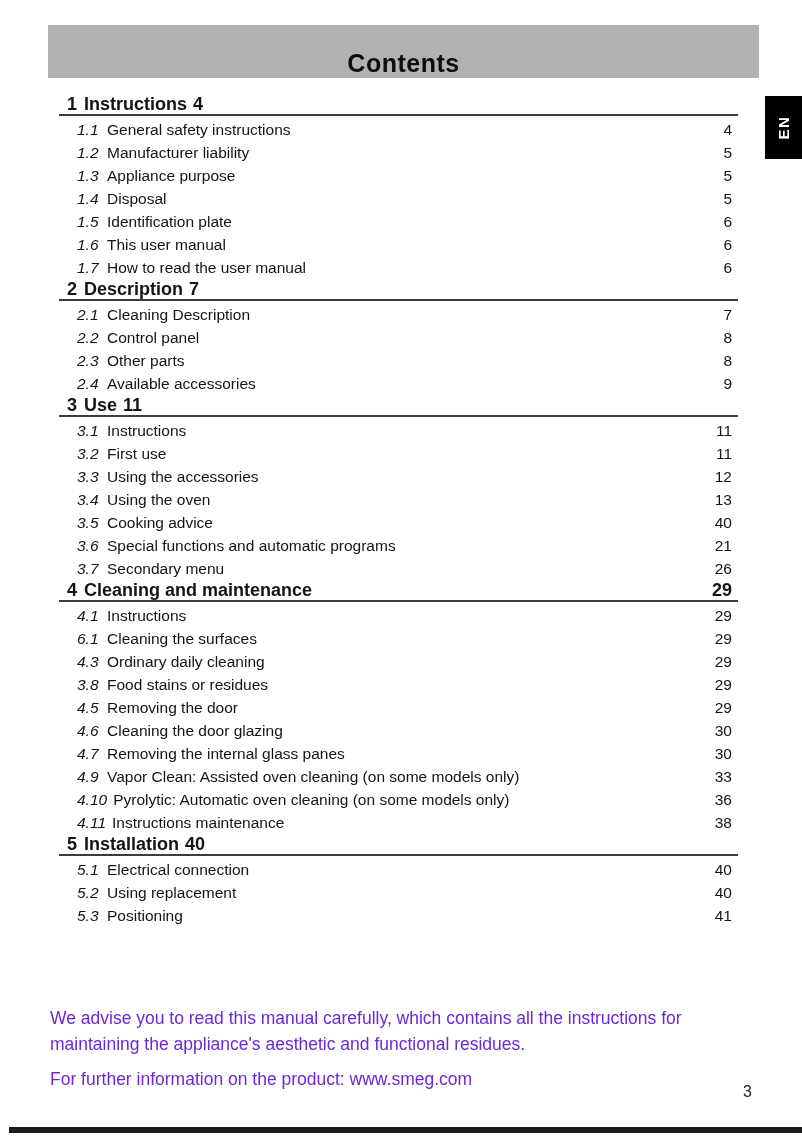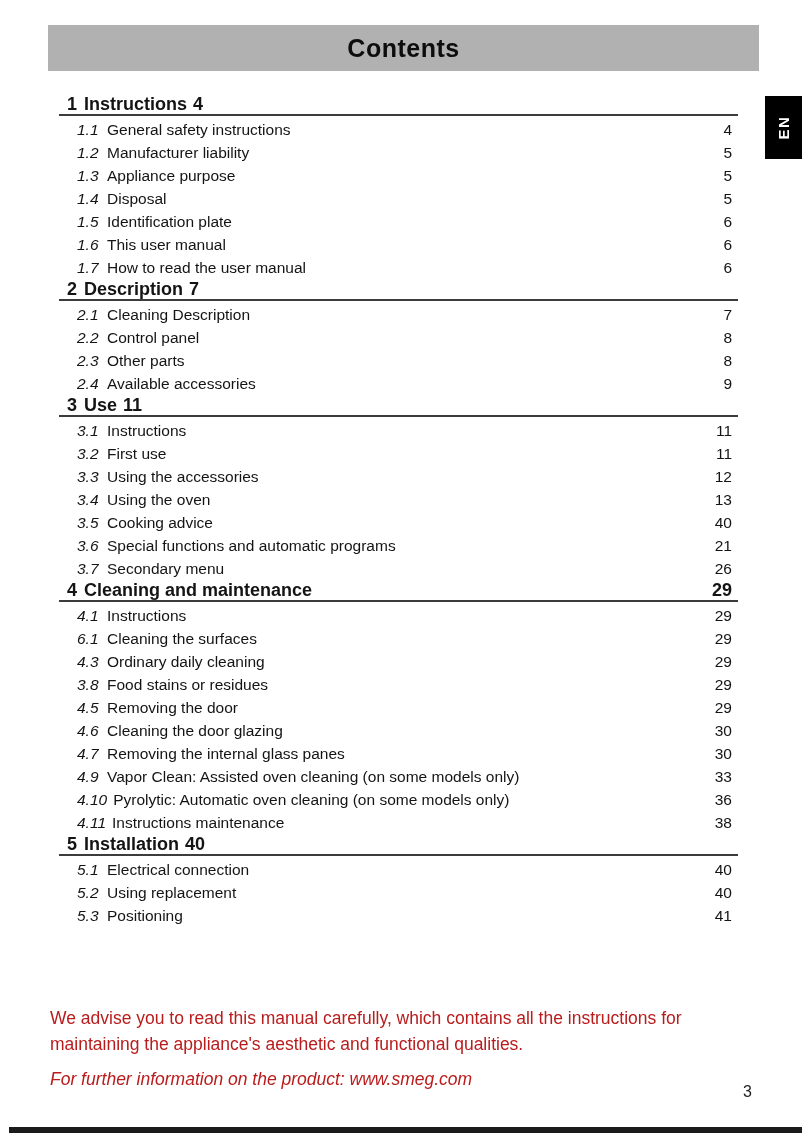--- a/index.html
+++ b/index.html
@@ -10,23 +10,23 @@
     height: 1136px;
     background: #ffffff;
     overflow: hidden;
     font-family: "Liberation Sans", sans-serif;
     color: #141414;
   }
   
   .header-bar {
     position: absolute;
     left: 48px; top: 25px;
-    width: 711px; height: 46px;
+    width: 711px; height: 53px;
     background: #b1b1b1;
-    display: flex; align-items: center; justify-content: center;
+    display: flex; align-items: flex-end; justify-content: center;
   }
   .header-bar h1 {
     font-size: 25px;
     font-weight: bold;
     letter-spacing: 0.5px;
     color: #0d0d0d;
   }
   
   .en-tab {
     position: absolute;
@@ -76,23 +76,23 @@
   .row-num { min-width: 24px; margin-right: 6px; font-style: italic; }
   .row-title { flex: 0 1 auto; }
   .row-page { margin-left: auto; text-align: right; }
   
   .footer-note {
     position: absolute;
     left: 50px; top: 1005px;
     width: 665px;
     font-size: 17.5px;
     line-height: 26px;
-    color: #b91c1c;
-  }
-  .footer-note .info-line { margin-top: 9px; font-style: italic; }
+    color: #6d28d9;
+  }
+  .footer-note .info-line { margin-top: 9px; }
   .page-number {
     position: absolute;
     left: 700px; top: 1083px;
     width: 52px;
     text-align: right;
     font-size: 16px;
     color: #1f1f1f;
   }
   .bottom-bar {
     position: absolute;
@@ -338,21 +338,21 @@
     <div class="toc-row">
       <span class="row-num">5.3</span>
       <span class="row-title">Positioning</span>
       <span class="row-page">41</span>
     </div>
   </section>
   </div>
 
   <div class="footer-note">
     <div>We advise you to read this manual carefully, which contains all the instructions for</div>
-    <div>maintaining the appliance's aesthetic and functional qualities.</div>
+    <div>maintaining the appliance's aesthetic and functional residues.</div>
     <div class="info-line">For further information on the product: www.smeg.com</div>
   </div>
 
   <div class="page-number">3</div>
 
   <div class="bottom-bar"></div>
 
 </div>
 
 </body></html>

